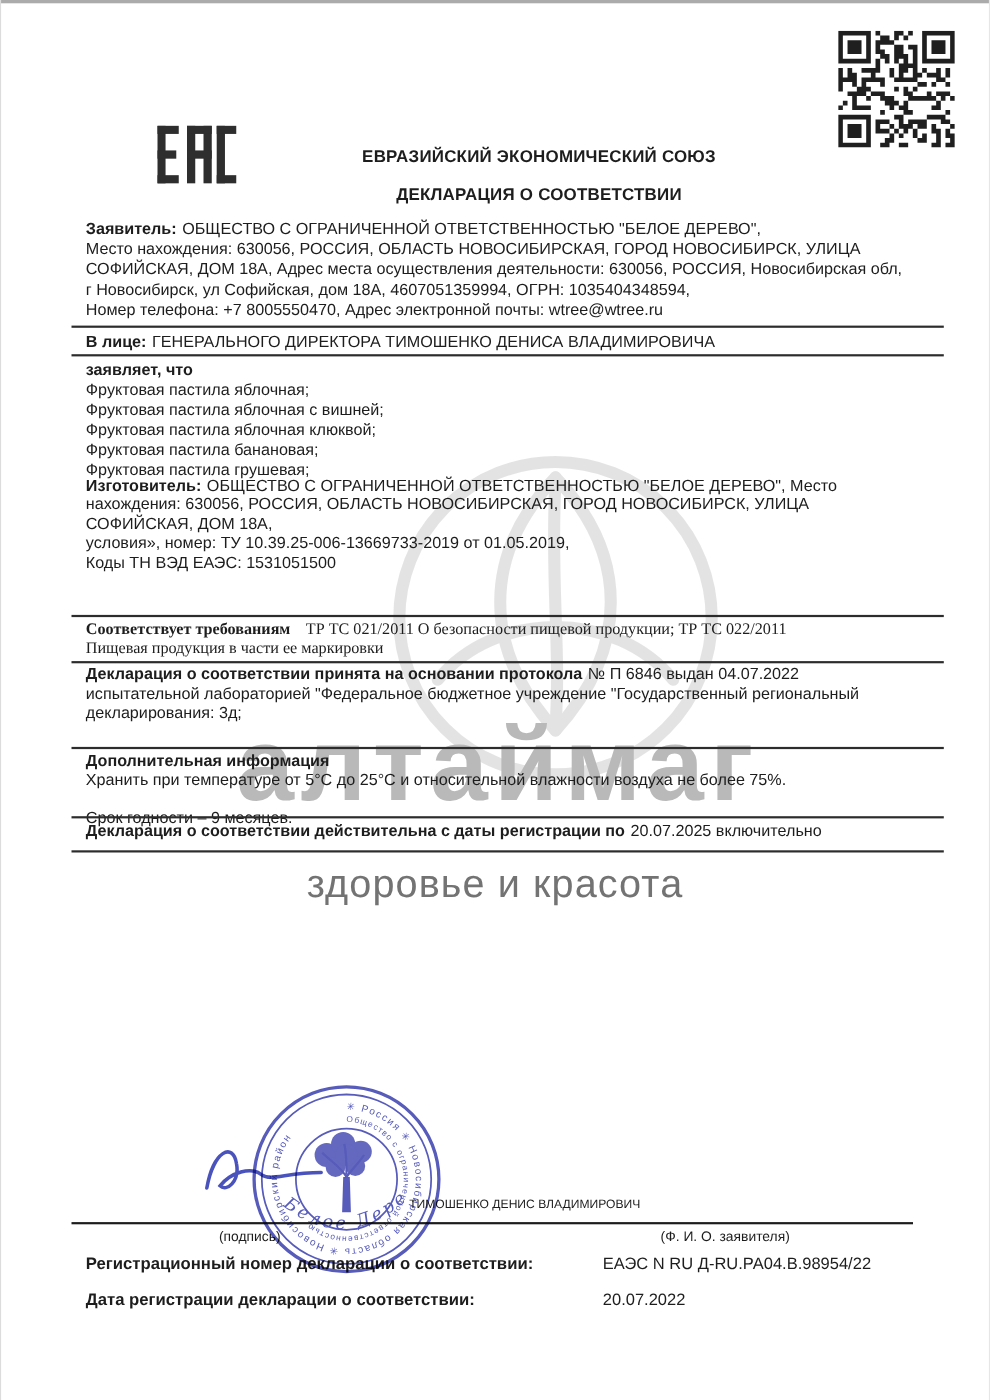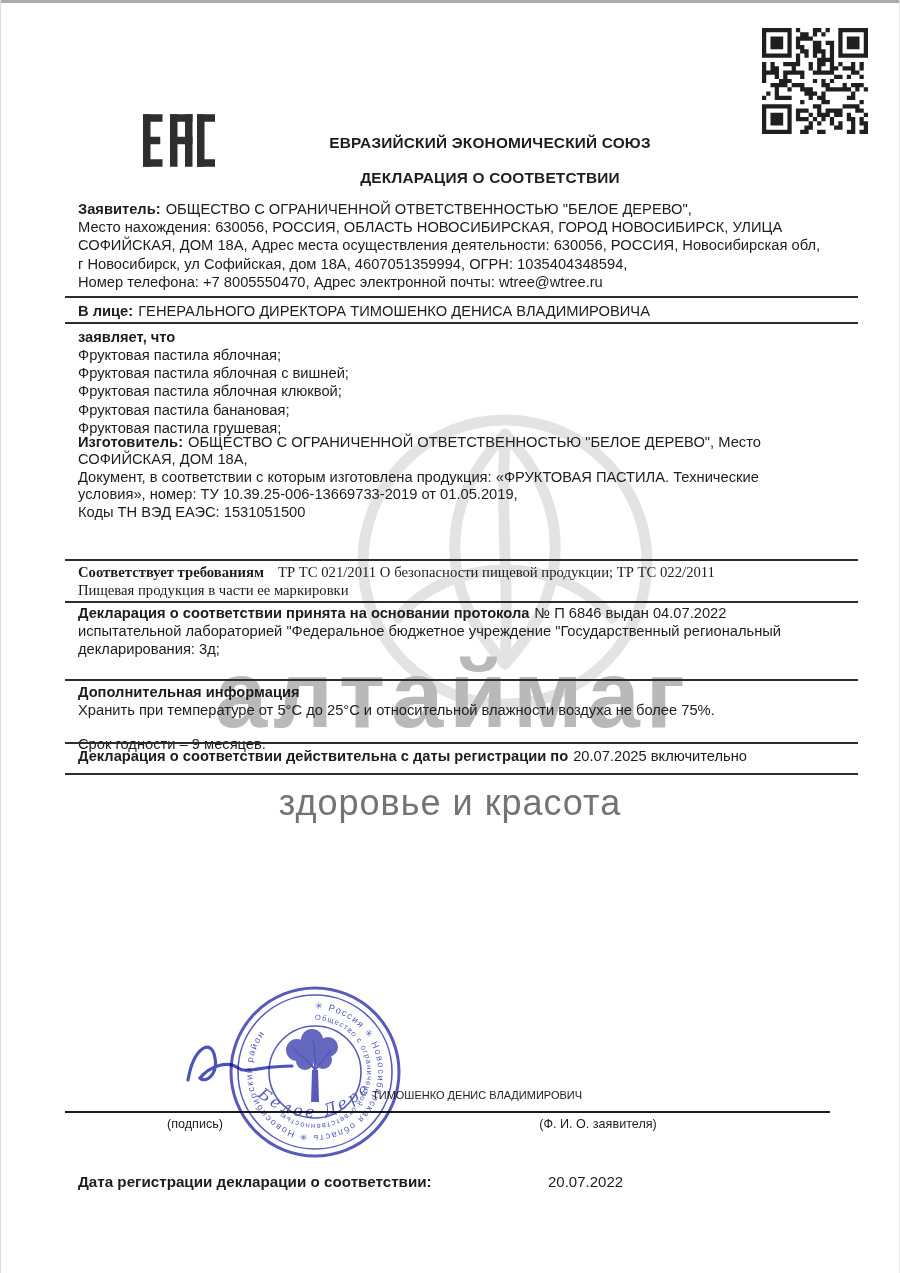--- a/index.html
+++ b/index.html
@@ -34,21 +34,21 @@
 
   
   .stamp{position:absolute; left:227px; top:984px; z-index:3; opacity:.88; mix-blend-mode:multiply;}
   .stamp .ink{stroke:var(--stamp-blue); fill:none;}
   .stamp text{fill:var(--stamp-blue); stroke:none;}
   .stamp .fill{fill:var(--stamp-blue); stroke:none;}
   .sig{position:absolute; left:180px; top:1028px; z-index:3; mix-blend-mode:multiply;}
   .sig path{stroke:var(--sig-blue); stroke-width:3.2; fill:none; stroke-linecap:round; opacity:.92;}
   .signatory{position:absolute; left:372px; top:1089px; font-size:11px; z-index:2; white-space:nowrap;}
   .sig-rule{position:absolute; left:65px; top:1111px; width:765px; border-top:2px solid #1c1c1c; z-index:2;}
-  .caption{position:absolute; top:1117px; font-size:12.6px; z-index:2; text-align:center;}
+  .caption{position:absolute; top:1117px; font-size:12.6px; z-index:2; text-align:right;}
   .cap-sign{left:135px; width:120px;}
   .cap-fio{left:478px; width:240px;}
   .reg-row{position:absolute; left:78px; width:790px; font-size:15px; z-index:2; white-space:nowrap;}
   .reg-row b{display:inline-block; width:470px; font-size:15.2px;}
   .reg-val{display:inline-block;}
 
   .eac{position:absolute; left:143px; top:114px; z-index:2;}
   .eac rect{fill:#2e2e2e;}
   .qr{position:absolute; left:762px; top:28px; width:106px; height:106px; z-index:2;}
 </style>
@@ -110,22 +110,22 @@
   <div class="para" style="top:346px;">
     <div class="line">Фруктовая пастила яблочная;</div>
     <div class="line">Фруктовая пастила яблочная с вишней;</div>
     <div class="line">Фруктовая пастила яблочная клюквой;</div>
     <div class="line">Фруктовая пастила банановая;</div>
     <div class="line">Фруктовая пастила грушевая;</div>
   </div>
 
   <div class="para" style="top:434px; line-height:17.4px;">
     <div class="line"><b>Изготовитель:</b><span>ОБЩЕСТВО С ОГРАНИЧЕННОЙ ОТВЕТСТВЕННОСТЬЮ "БЕЛОЕ ДЕРЕВО", Место</span></div>
+    <div class="line">нахождения: 630056, РОССИЯ, ОБЛАСТЬ НОВОСИБИРСКАЯ, ГОРОД НОВОСИБИРСК, УЛИЦА</div>
     <div class="line">СОФИЙСКАЯ, ДОМ 18А,</div>
-    <div class="line">Документ, в соответствии с которым изготовлена продукция: «ФРУКТОВАЯ ПАСТИЛА. Технические</div>
     <div class="line">условия», номер: ТУ 10.39.25-006-13669733-2019 от 01.05.2019,</div>
     <div class="line">Коды ТН ВЭД ЕАЭС: 1531051500</div>
   </div>
 
   <div class="rule" style="top:559px;"></div>
   <div class="para" style="top:563px;font-family:Liberation Serif, serif;">
     <div class="line"><b class="wide-gap">Соответствует требованиям</b><span>ТР ТС 021/2011 О безопасности пищевой продукции; ТР ТС 022/2011</span></div>
     <div class="line">Пищевая продукция в части ее маркировки</div>
   </div>
 
@@ -183,16 +183,19 @@
 
   <svg class="sig" width="120" height="72" viewBox="0 0 120 72">
     <path d="M8,52 C14,18 32,10 35,30 C38,46 26,56 20,50 C30,38 48,32 58,40 C66,46 80,38 112,38"></path>
   </svg>
 
   <div class="signatory">ТИМОШЕНКО ДЕНИС ВЛАДИМИРОВИЧ</div>
   <div class="sig-rule"></div>
   <div class="caption cap-sign">(подпись)</div>
   <div class="caption cap-fio">(Ф. И. О. заявителя)</div>
 
+  <div class="reg-row" style="top:1141px;">
+    <b>Регистрационный номер декларации о соответствии:</b><span class="reg-val">ЕАЭС N RU Д-RU.РА04.В.98954/22</span>
+  </div>
   <div class="reg-row" style="top:1173px;">
     <b>Дата регистрации декларации о соответствии:</b><span class="reg-val">20.07.2022</span>
   </div>
 </div>
 
 </body></html>

